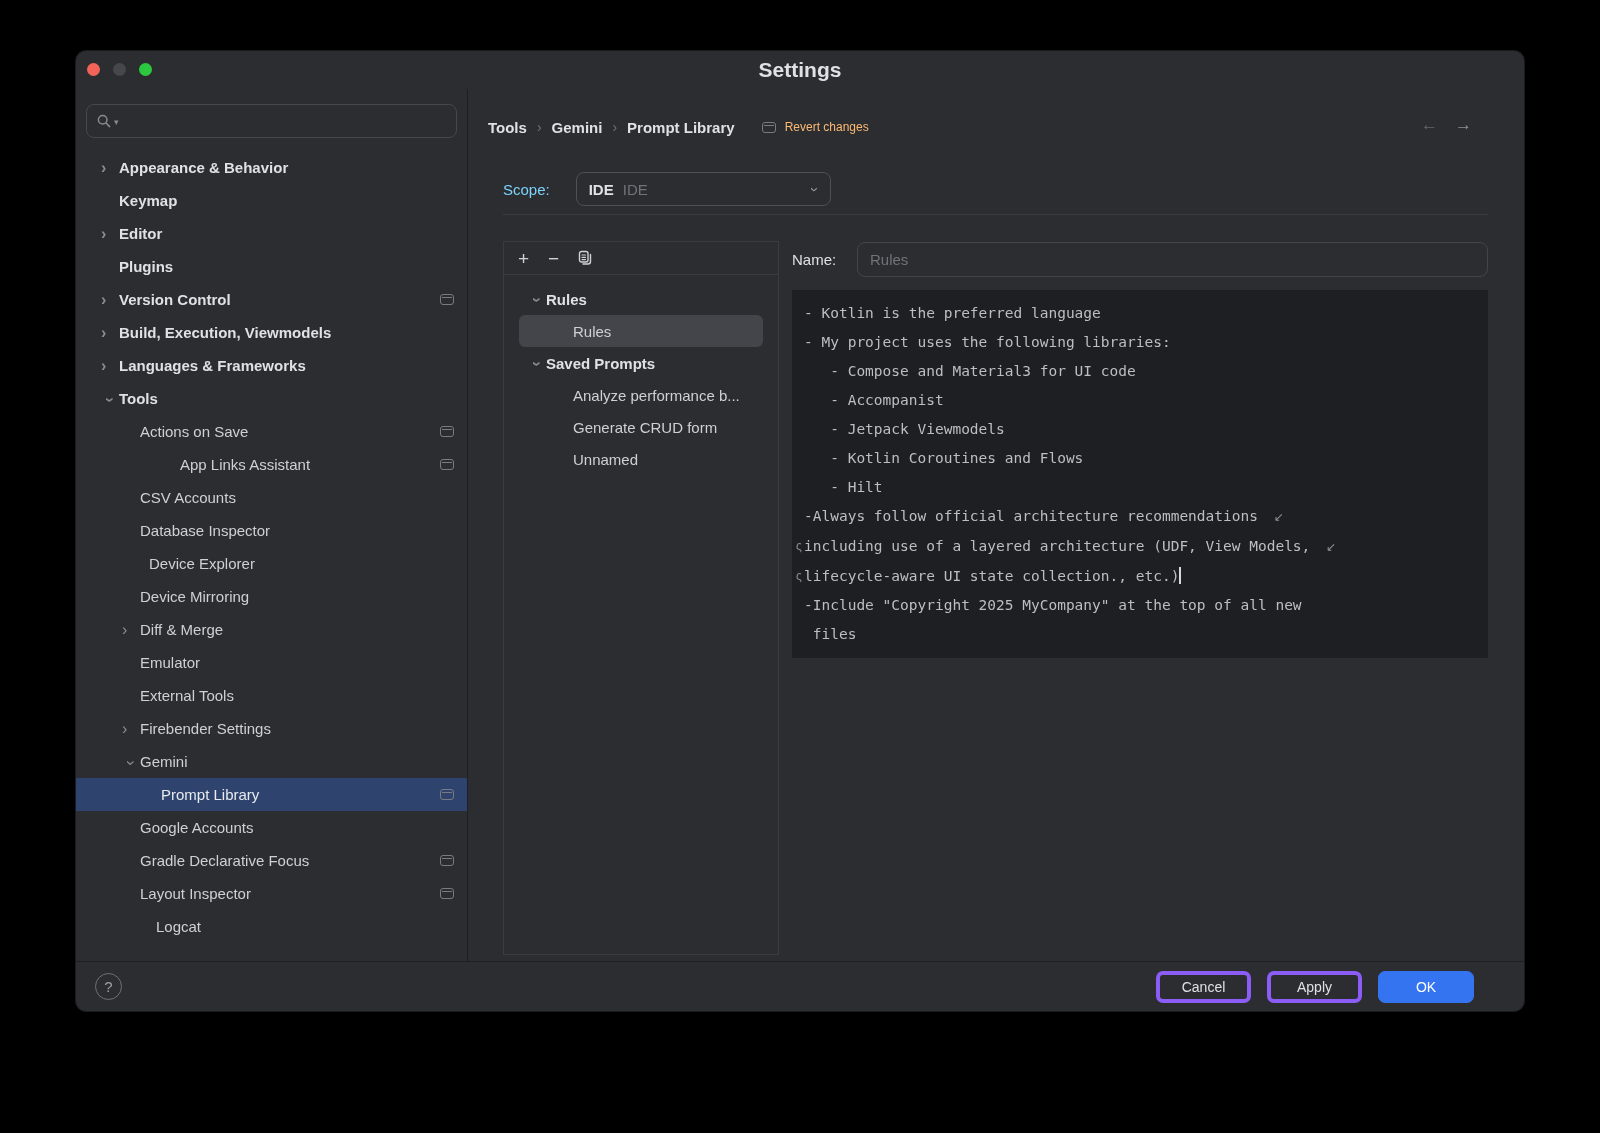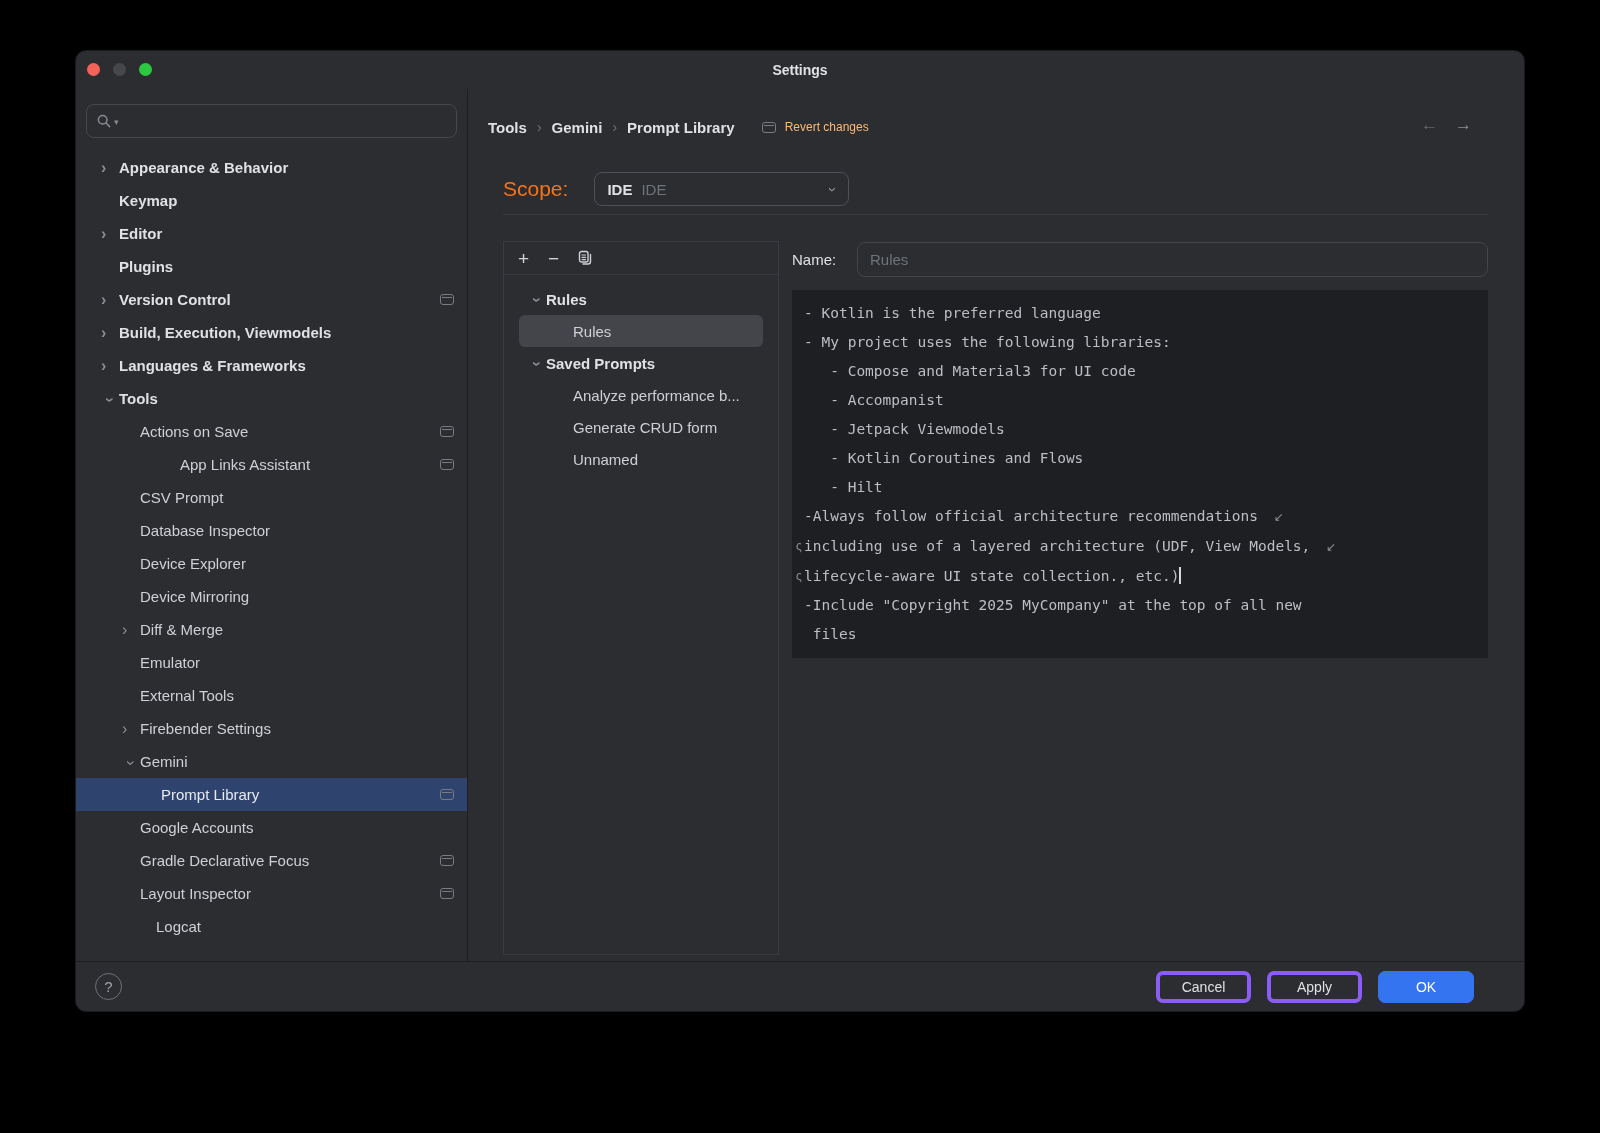--- a/index.html
+++ b/index.html
@@ -11,21 +11,21 @@
 
   
   .titlebar { position:absolute; top:0; left:0; right:0; height:38px; }
   .traffic { position:absolute; left:11px; top:12px; display:flex; gap:13px; }
   .tl { width:13px; height:13px; border-radius:50%; display:inline-block; }
   .tl.red { background:#f4635a; }
   .tl.gray { background:#45474a; }
   .tl.green { background:#2bc840; }
   .win-title { position:absolute; left:0; right:0; top:0; height:38px;
     display:flex; align-items:center; justify-content:center;
-    color:#dfe1e5; font-size:14px; font-weight:700; }
+    color:#dfe1e5; font-size:21px; font-weight:700; }
 
   
   .sidebar { position:absolute; top:38px; left:0; bottom:50px; width:392px;
     border-right:1px solid #1e1f22; overflow:hidden; }
   .searchbox { margin:15px 10px 13px 10px; height:34px; border:1px solid #46484e;
     border-radius:8px; display:flex; align-items:center; padding:0 9px; gap:2px;
     color:#878a90; cursor:text; }
   .searchbox .drop { font-size:9px; color:#878a90; margin-top:2px; }
   .s-row { height:33px; display:flex; align-items:center; color:#ced0d6;
     font-size:15px; cursor:pointer; }
@@ -46,21 +46,21 @@
   .crumb { color:#dfe1e5; font-size:15px; font-weight:700; }
   .crumb-sep { color:#6f737a; font-size:14px; margin:0 10px; font-weight:400; }
   .revert-wrap { display:flex; align-items:center; gap:9px; margin-left:27px; cursor:pointer; }
   .revert-link { color:#fdba74; font-size:12px; }
   .nav-arrows { position:absolute; right:52px; top:26px; display:flex; gap:17px;
     font-size:17px; }
   .arrow-back { color:#64676d; cursor:pointer; }
   .arrow-fwd { color:#8e9197; cursor:pointer; }
 
   .scope-row { margin:27px 0 0 35px; display:flex; align-items:center; }
-  .scope-label { color:#f97316; font-size:21px; }
+  .scope-label { color:#7dd3fc; font-size:15px; }
   .scope-select { margin-left:26px; width:255px; height:34px; border:1px solid #4e5157;
     border-radius:8px; background:#2b2d30; display:flex; align-items:center;
     padding:0 12px; cursor:pointer; }
   .scope-badge { color:#dfe1e5; font-size:15px; font-weight:700; }
   .scope-value { color:#6f737a; font-size:15px; margin-left:9px; }
   .scope-chev { margin-left:auto; color:#9da0a8; font-size:15px;
     transform:rotate(90deg); }
   .scope-divider { margin:8px 36px 0 35px; border-top:1px solid #393b40; }
 
   .panes { margin:26px 36px 0 35px; display:flex; gap:13px; height:714px; }
@@ -179,27 +179,27 @@
           <span>Actions on Save</span>
           <span class="winicon"></span>
         </div>
         <div class="s-row" style="padding-left: 46px; margin-left: 40px;">
           <span class="chev"></span>
           <span>App Links Assistant</span>
           <span class="winicon"></span>
         </div>
         <div class="s-row" style="padding-left: 46px;">
           <span class="chev"></span>
-          <span>CSV Prompt</span>
+          <span>CSV Accounts</span>
         </div>
         <div class="s-row" style="padding-left: 46px;">
           <span class="chev"></span>
           <span>Database Inspector</span>
         </div>
-        <div class="s-row" style="padding-left: 46px;">
+        <div class="s-row" style="padding-left: 46px; margin-left: 9px;">
           <span class="chev"></span>
           <span>Device Explorer</span>
         </div>
         <div class="s-row" style="padding-left: 46px;">
           <span class="chev"></span>
           <span>Device Mirroring</span>
         </div>
         <div class="s-row" style="padding-left: 46px;">
           <span class="chev">›</span>
           <span>Diff &amp; Merge</span>

